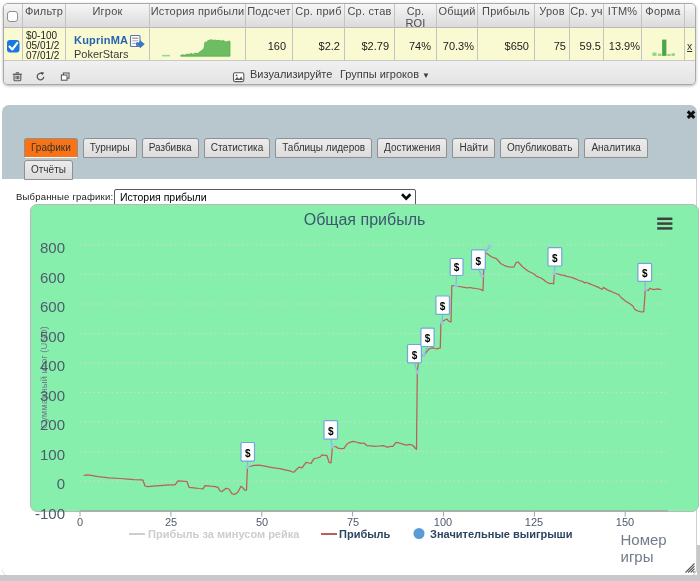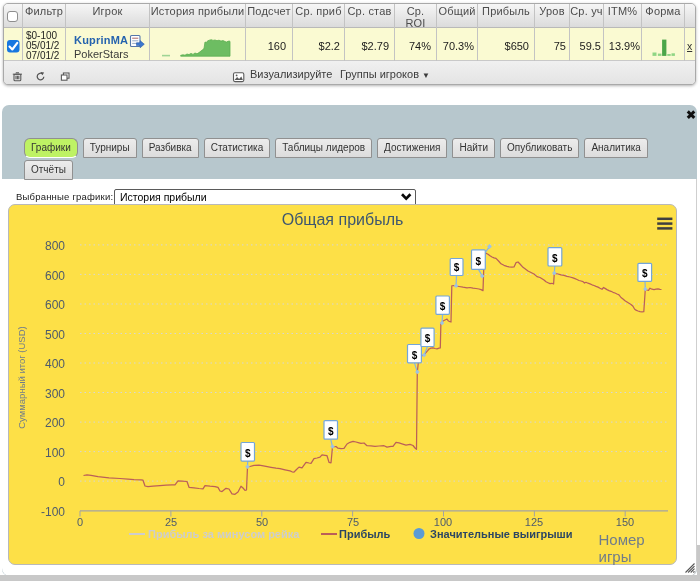--- a/index.html
+++ b/index.html
@@ -24,31 +24,31 @@
          background:#b7c7cd;}
   #pbody{left:0px;top:74px;width:695px;height:397px;background:#fff;
          border-radius:0 0 8px 8px;border-right:1px solid #cfcfcf;box-sizing:border-box;}
   #ptitle{left:12px;top:9px;font-size:14.5px;font-weight:bold;color:#1d1d1d;}
   #pviews{left:540px;top:11px;width:123px;font-size:12px;color:#333;text-align:right;}
   #pclose{left:684px;top:3px;font-size:12px;font-weight:bold;color:#111;}
   .tabs{left:22px;height:20px;}
   .tab{display:inline-block;height:18px;line-height:18px;padding:0 6px;margin-right:5px;
        background:linear-gradient(#ececec,#dcdcdc);border:1px solid #909090;border-radius:3px 3px 0 0;
        font-size:10px;color:#333;vertical-align:top;}
-  .tab.on{background:#bef264;border-bottom-color:#fff;border-radius:6px;}
+  .tab.on{background:#f97316;border-bottom-color:#fff;}
   
   #sellbl{left:14px;top:86px;font-size:9.5px;color:#1b1b1b;letter-spacing:.2px;}
   #selbox{left:112px;top:84px;width:302px;height:16.5px;border:1px solid #5a5a5a;border-radius:2px;
           background:#fff;font-size:10.5px;color:#000;line-height:15px;padding-left:5px;box-sizing:border-box;}
   
-  #chart{left:8px;top:204px;width:669px;height:361px;background:#fde047;
+  #chart{left:30px;top:204px;width:669px;height:308px;background:#86efac;
          border:1px solid #b9b9b9;border-radius:7px;box-sizing:border-box;}
   #ctitle{left:0;top:6px;width:667px;text-align:center;font-size:16px;color:#3E576F;}
   #csub{left:-9px;top:26px;width:667px;text-align:center;font-size:10.5px;font-weight:bold;color:#474747;}
-  .ylab{width:40px;text-align:right;font-size:12px;color:#4e5b6c;}
+  .ylab{width:40px;text-align:right;font-size:15px;color:#4e5b6c;}
   .xlab{width:40px;text-align:center;font-size:11px;color:#4e5b6c;top:516px;}
   #ytitle{left:-53px;top:167px;width:130px;font-size:9.5px;color:#707c8a;
           transform:rotate(-90deg);transform-origin:center;text-align:center;}
   #xtitle{left:589.5px;top:326px;font-size:15px;color:#707c8a;}
   .leg{top:528px;font-size:11px;font-weight:bold;}
   #graybottom{left:0;top:575px;width:700px;height:6px;background:#c8c8c8;}
   #grayright{left:697px;top:545px;width:3px;height:36px;background:#c8c8c8;}
 </style></head>
 <body>
 

